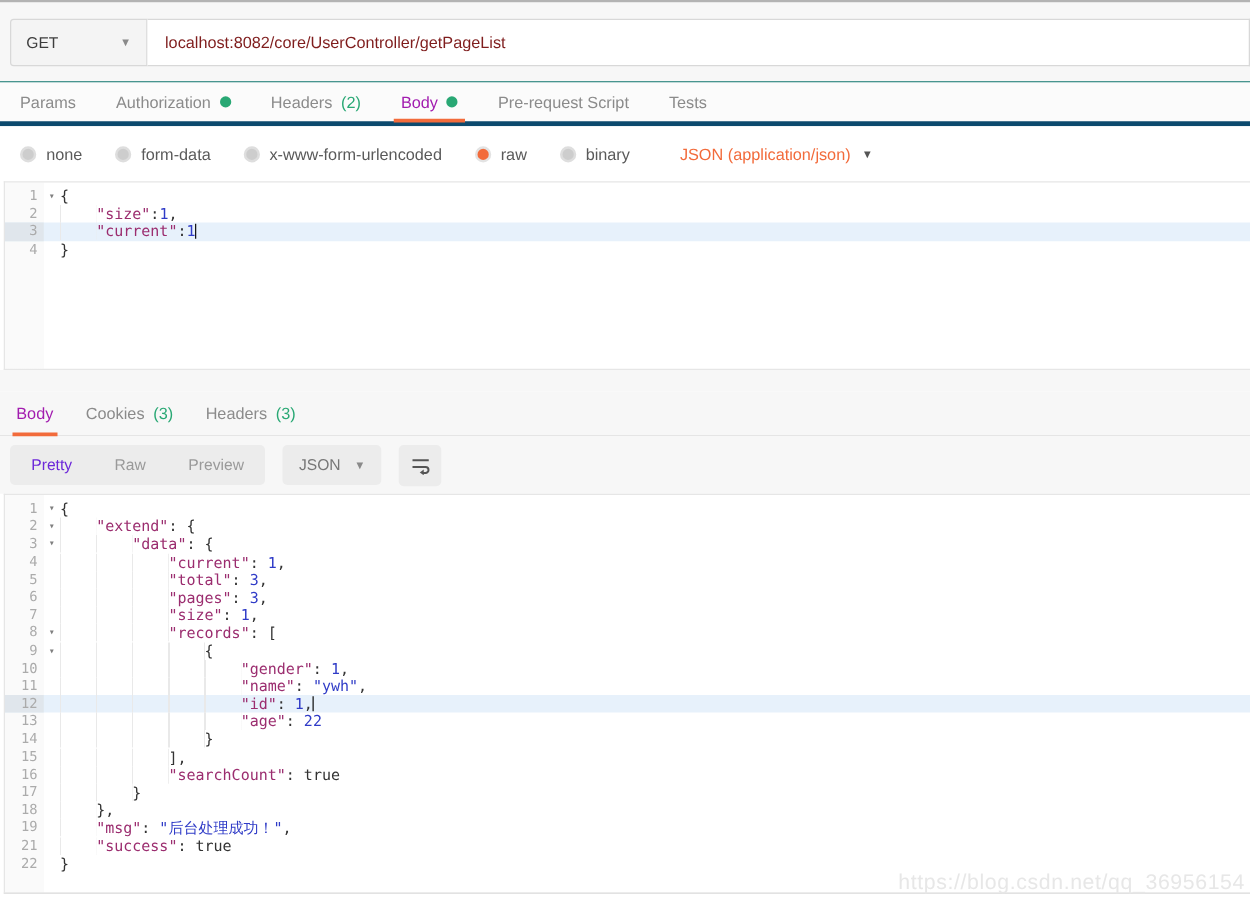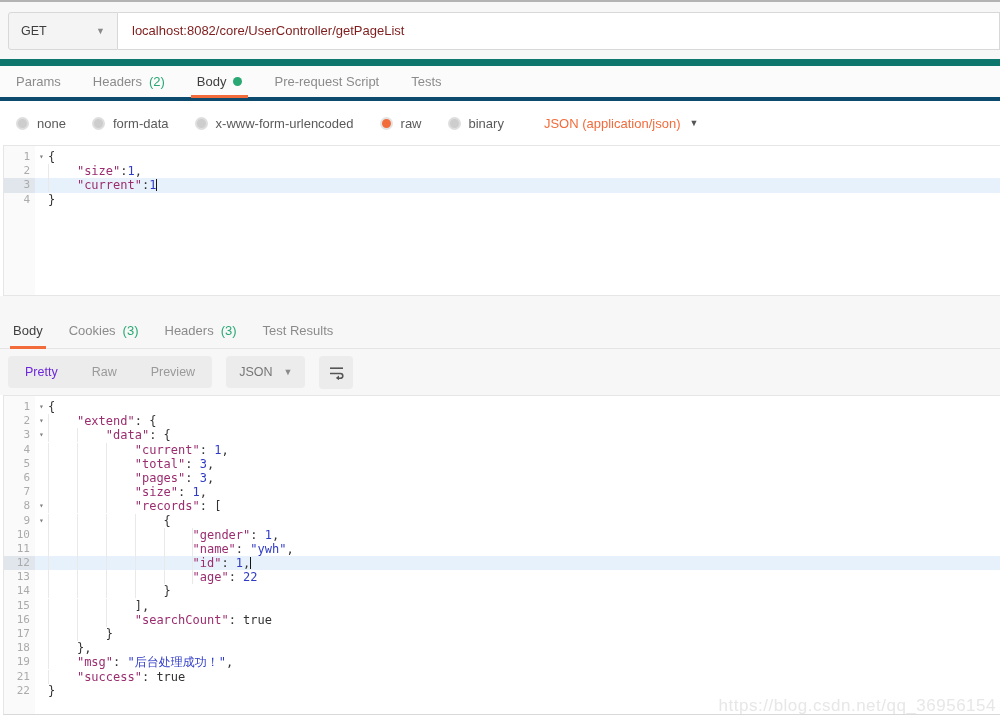--- a/index.html
+++ b/index.html
@@ -2,29 +2,29 @@
 <html><head>
 <meta charset="utf-8">
 <style>
   * { margin:0; padding:0; box-sizing:border-box; }
   html,body { width:1000px; height:718px; background:#fff; font-family:"Liberation Sans",sans-serif; overflow:hidden; }
   body { position:relative; }
 
   .topline { height:2px; background:#b3b3b3; }
 
   
-  .url-section { height:64px; background:#f7f7f7; border-bottom:7px solid #0f766e; display:flex; align-items:center; padding-left:8px; padding-right:0; }
+  .url-section { height:64px; background:#f7f7f7; border-bottom:1px solid #0f766e; display:flex; align-items:center; padding-left:8px; padding-right:0; }
   .method-box { width:110px; height:38px; background:#f4f4f4; border:1px solid #d8d8d8; border-radius:3px 0 0 3px; display:flex; align-items:center; justify-content:space-between; padding:0 12px; font-size:12.5px; color:#3d3d3d; cursor:pointer; }
   .chev { color:#8a8a8a; font-size:9px; }
   .url-input { flex:1; height:38px; background:#fff; border:1px solid #d8d8d8; border-left:none; padding-left:14px; font-size:13px; color:#7f1d1d; font-family:"Liberation Sans",sans-serif; outline:none; }
 
   
   .tabs-row { height:35px; background:#fbfbfb; border-bottom:4px solid #0c4a6e; display:flex; align-items:stretch; padding-left:0; font-size:13px; color:#8b8b8b; }
   .tab { padding:0 16px; display:flex; align-items:center; gap:7px; position:relative; cursor:pointer; }
-  .tab.active { color:#404040;text-align:right; }
+  .tab.active { color:#a21caf;text-align:right; }
   .tab.active::after { content:""; position:absolute; left:10px; right:10px; bottom:-1px; height:3px; background:#F26B3B; }
   .dot { width:9px; height:9px; border-radius:50%; background:#29A874; display:inline-block; }
   .count { color:#29A874; }
 
   
   .radio-row { height:44px; background:#fff; display:flex; align-items:center; padding-left:16px; gap:38px; font-size:13px; color:#5a5a5a; }
   .radio-opt { display:flex; align-items:center; gap:8px; cursor:pointer; }
   .radio { width:13px; height:13px; border-radius:50%; background:#cdcdcd; border:2px solid #dedede; display:inline-block; }
   .radio.sel { background:#F26B3B; border-color:#e3e3e3; }
   .raw-format { color:#F26B3B; display:flex; align-items:center; gap:9px; margin-left:2px; cursor:pointer; }
@@ -73,20 +73,24 @@
     <span class="chev">▼</span>
   </div>
   <input class="url-input" type="text" value="localhost:8082/core/UserController/getPageList" style="">
 </div>
 
 <div class="tabs-row" id="req-tabs">
     <div class="tab">
       <span>Params</span>
     </div>
     <div class="tab">
+      <span>Authorization</span>
+      <span class="dot"></span>
+    </div>
+    <div class="tab">
       <span>Headers</span>
       <span class="count">(2)</span>
     </div>
     <div class="tab active">
       <span>Body</span>
       <span class="dot"></span>
     </div>
     <div class="tab">
       <span>Pre-request Script</span>
     </div>
@@ -137,23 +141,20 @@
     <div class="tab active">
       <span>Body</span>
     </div>
     <div class="tab">
       <span>Cookies</span>
       <span class="count">(3)</span>
     </div>
     <div class="tab">
       <span>Headers</span>
       <span class="count">(3)</span>
-    </div>
-    <div class="tab">
-      <span>Test Results</span>
     </div>
   </div>
 
 <div class="resp-toolbar">
   <div class="seg-group" id="view-seg">
       <div class="seg active">Pretty</div>
       <div class="seg">Raw</div>
       <div class="seg">Preview</div>
     </div>
   <div class="json-btn">

